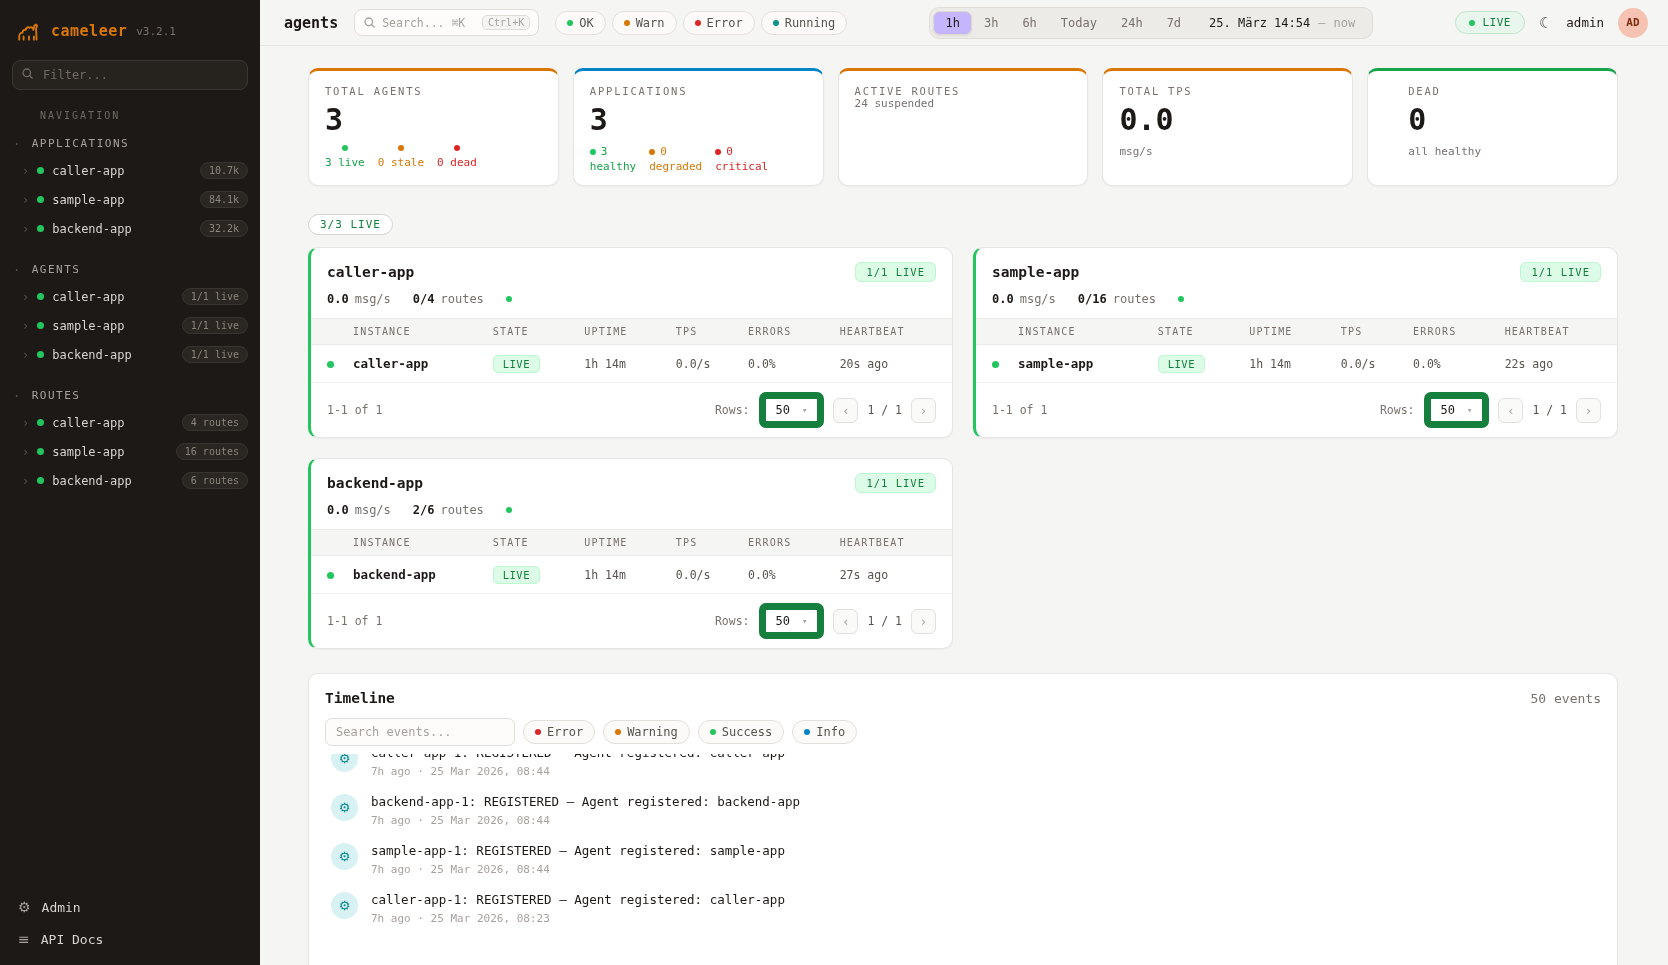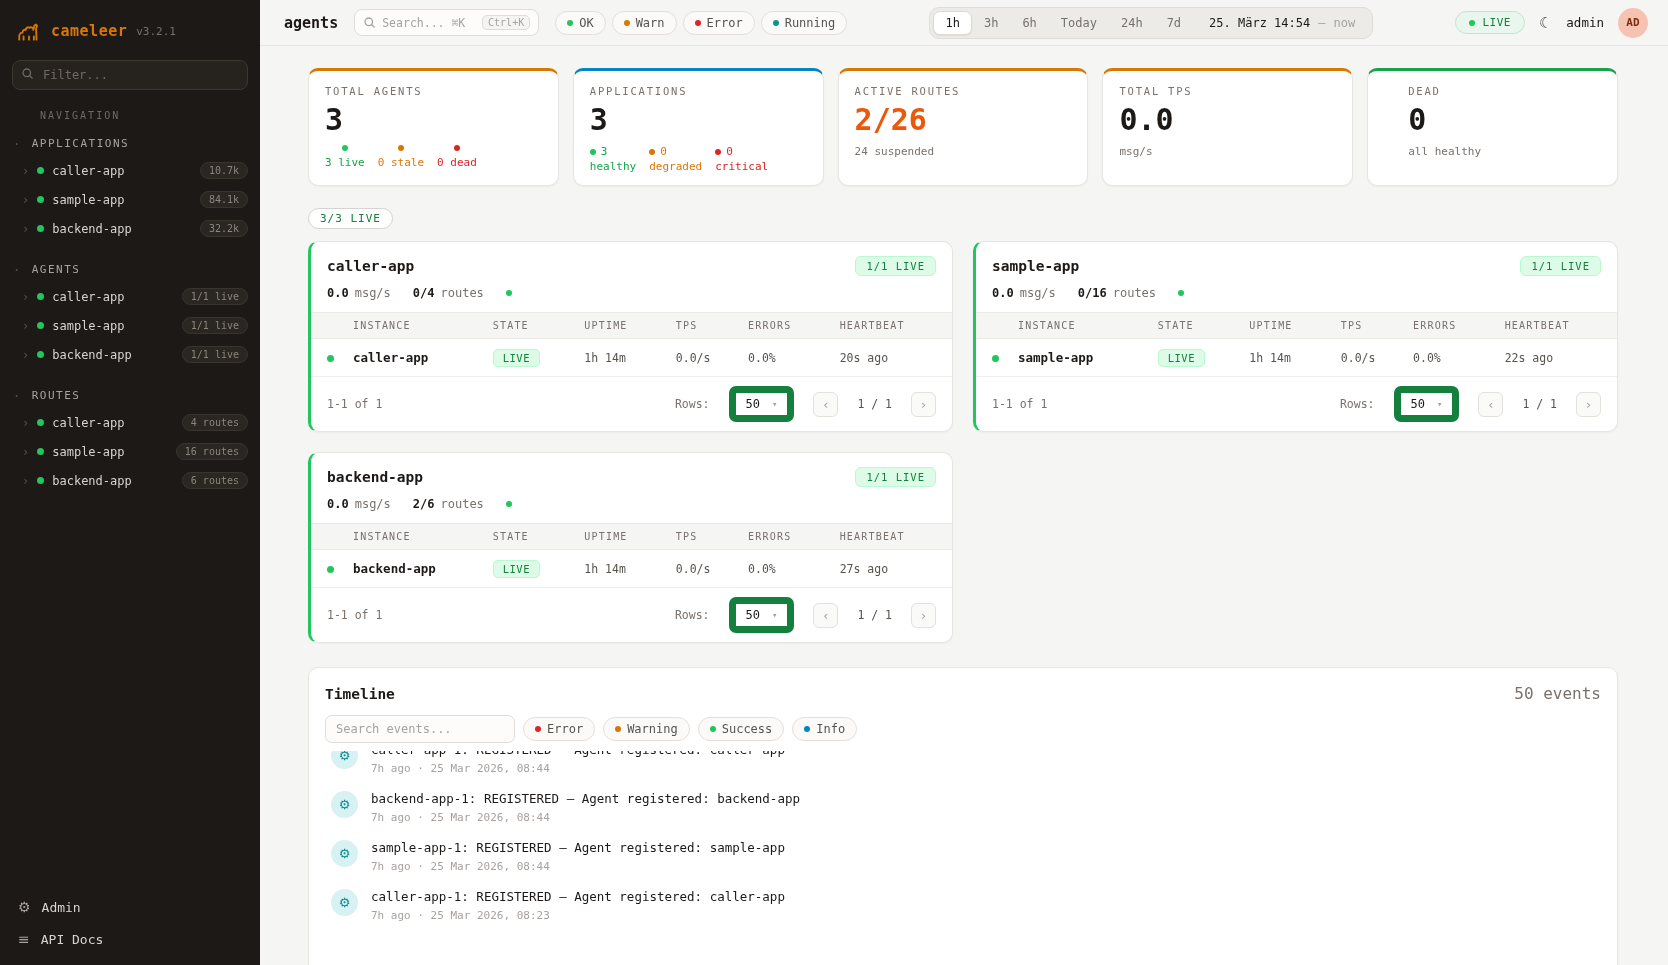--- a/index.html
+++ b/index.html
@@ -43,21 +43,21 @@
   .page-title { font-weight:bold; font-size:15px; color:#1c1917; }
   .searchbox { display:flex; align-items:center; gap:6px; background:#fdfcfb; border:1px solid #e0ddd8; border-radius:8px; padding:5px 8px; width:185px; }
   .searchbox .s-ico { color:#a8a29e; display:flex; }
   .searchbox input { border:none; outline:none; flex:1; min-width:0; font-size:11.5px; background:transparent; color:#44403c; }
   .searchbox input::placeholder { color:#a8a29e; }
   .kbd { border:1px solid #e0ddd8; border-radius:5px; font-size:10px; padding:1px 5px; color:#a8a29e; background:#f5f4f2; white-space:nowrap; }
   .chips { display:flex; gap:6px; }
   .chip { display:flex; align-items:center; gap:6px; border-radius:999px; border:1px solid #e3e0db; font-size:12px; color:#57534e; background:#fbfaf9; padding:4px 11px; cursor:pointer; white-space:nowrap; }
   .seg-wrap { display:flex; align-items:center; background:#edebe7; border:1px solid #e0ddd8; border-radius:10px; padding:3px; }
   .seg-btn { border:1px solid transparent; background:transparent; font-size:12px; color:#78716c; padding:4px 11px; border-radius:7px; white-space:nowrap; }
-  .seg-btn.active { background:#ffffff; border-color:#ddd9d3; color:#1c1917; box-shadow:0 1px 2px rgba(0,0,0,.07); }
+  .seg-btn.active { background:#c4b5fd; border-color:#ddd9d3; color:#1c1917; box-shadow:0 1px 2px rgba(0,0,0,.07); }
   .seg-date { padding:0 14px 0 16px; font-size:12px; color:#1c1917; display:flex; gap:8px; align-items:center; white-space:nowrap; }
   .seg-date .muted { color:#a8a29e; }
   .tb-right { display:flex; align-items:center; gap:14px; }
   .live-pill { display:flex; align-items:center; gap:7px; background:#e9f6ee; border:1px solid #bfe5cc; color:#15803d; font-size:11px; padding:4px 13px; border-radius:999px; letter-spacing:.5px; }
   .moon-btn { background:none; border:none; color:#57534e; font-size:15px; font-family:"DejaVu Sans", sans-serif; }
   .user-name { font-size:12.5px; color:#1c1917; }
   .avatar { width:30px; height:30px; border-radius:50%; background:#f6c3b2; color:#7c2d12; display:flex; align-items:center; justify-content:center; font-size:11px; font-weight:bold; cursor:pointer; }
 
   
   .content { flex:1; overflow:hidden; padding:22px 50px 0 48px; }
@@ -69,48 +69,48 @@
   .stat-value { font-size:30px; font-weight:bold; margin:5px 0 8px; color:#1c1917; }
   .stat-value.c-orange { color:#ea580c; }
   .stat-subs { display:flex; gap:13px; font-size:11px; flex-wrap:wrap; }
   .sub-item { display:flex; align-items:center; gap:5px; white-space:nowrap;flex-direction:column; }
   .sub-dot { width:6px; height:6px; border-radius:50%; display:inline-block; }
   .c-green { color:#16a34a; } .c-amber { color:#d97706; } .c-red { color:#dc2626; }
   .stat-sub-plain { font-size:11px; color:#78716c; }
   .sub2 { display:flex; flex-direction:column; gap:2px; font-size:11px; }
   .sub2-top { display:flex; align-items:center; gap:5px; }
 
-  .live-chip { display:inline-flex; align-items:center; margin:22px 0 12px; background:#fff; border:1px solid #d6d3d1; border-radius:999px; padding:3px 11px; font-size:11px; color:#15803d; letter-spacing:1px; }
+  .live-chip { display:inline-flex; align-items:center; margin:28px 0 12px; background:#fff; border:1px solid #d6d3d1; border-radius:999px; padding:3px 11px; font-size:11px; color:#15803d; letter-spacing:1px; }
 
   .apps-grid { display:grid; grid-template-columns:1fr 1fr; gap:20px; margin-bottom:24px; }
   .app-card { background:#fff; border:1px solid #e7e5e4; border-left:3px solid #22c55e; border-radius:10px; overflow:hidden; box-shadow:0 1px 2px rgba(0,0,0,.04); align-self:start; }
   .app-head { display:flex; justify-content:space-between; align-items:center; padding:14px 16px 6px; }
   .app-name { font-weight:bold; font-size:14.5px; }
   .live-badge { background:#dcfce7; color:#15803d; border:1px solid #bbf7d0; font-size:10.5px; padding:3px 10px; border-radius:6px; letter-spacing:1px; white-space:nowrap; }
   .app-meta { display:flex; align-items:center; gap:22px; padding:4px 16px 12px; font-size:12px; }
   .meta-group { display:flex; gap:6px; align-items:baseline; }
   .meta-val { font-weight:bold; color:#1c1917; }
   .meta-unit { color:#78716c; }
   .tbl-grid { display:grid; grid-template-columns:26px 1.45fr .95fr .95fr .75fr .95fr 1fr; align-items:center; }
   .tbl-head { background:#f5f5f4; border-top:1px solid #eceae7; border-bottom:1px solid #eceae7; padding:7px 16px; font-size:10px; letter-spacing:1.2px; color:#78716c; }
   .tbl-row { padding:11px 16px; font-size:11.5px; color:#57534e; border-bottom:1px solid #f1efec; cursor:pointer; }
   .row-name { font-weight:bold; color:#1c1917; font-size:12.5px; }
   .state-pill { background:#dcfce7; color:#15803d; border:1px solid #bbf7d0; padding:2px 9px; border-radius:5px; font-size:10.5px; width:max-content; letter-spacing:.5px; }
   .tbl-foot { display:flex; justify-content:space-between; align-items:center; padding:9px 16px; font-size:11.5px; color:#78716c; }
-  .foot-right { display:flex; align-items:center; gap:19px; }
+  .foot-right { display:flex; align-items:center; gap:9px; }
   .rows-select { display:flex; align-items:center; gap:12px; border:7px solid #15803d; border-radius:7px; padding:4px 10px; background:#fff; color:#1c1917; font-size:12px; }
   .rows-select .caret { color:#a8a29e; font-size:9px; }
   .pg-btn { width:25px; height:25px; border:1px solid #e4e1dc; border-radius:6px; background:#fafaf9; color:#a8a29e; display:flex; align-items:center; justify-content:center; font-size:13px; padding:0; }
   .pg-label { color:#57534e; }
 
   
   .timeline-card { background:#fff; border:1px solid #e7e5e4; border-radius:10px; padding:16px 16px 0; height:340px; box-shadow:0 1px 2px rgba(0,0,0,.04); }
   .tl-head { display:flex; justify-content:space-between; align-items:center; margin-bottom:12px; }
   .tl-title { font-weight:bold; font-size:14.5px; }
-  .tl-count { font-size:16px; color:#78716c; }
+  .tl-count { font-size:13px; color:#78716c; }
   .tl-controls { display:flex; gap:8px; margin-bottom:8px; align-items:center; }
   .tl-search { border:1px solid #e0ddd8; border-radius:7px; padding:6px 10px; width:190px; font-size:12px; outline:none; background:#fdfcfb; color:#44403c; }
   .tl-search::placeholder { color:#a8a29e; }
   .events { overflow:hidden; height:235px; }
   .event { display:flex; gap:13px; padding:8px 6px; align-items:flex-start; cursor:pointer; }
   .event:first-child { margin-top:-17px; }
   .ev-icon { width:27px; height:27px; border-radius:50%; background:#d8f1f3; color:#0e8b94; display:flex; align-items:center; justify-content:center; font-size:13px; flex:none; font-family:"DejaVu Sans", sans-serif; }
   .ev-title { font-size:12.5px; color:#1c1917; }
   .ev-time { font-size:11px; color:#a8a29e; margin-top:5px; }
 </style>
@@ -330,21 +330,20 @@
                 <i class="sub-dot bg-red"></i>
                 <span>0</span>
               </span>
             <span>critical</span>
           </span>
         </div>
       </div>
 
       <div class="stat-card">
         <div class="stat-label">ACTIVE ROUTES</div>
-        <div class="stat-value c-orange">2/26</div>
         <div class="stat-sub-plain">24 suspended</div>
       </div>
 
       <div class="stat-card">
         <div class="stat-label">TOTAL TPS</div>
         <div class="stat-value">0.0</div>
         <div class="stat-sub-plain">msg/s</div>
       </div>
 
       <div class="stat-card t-green">

